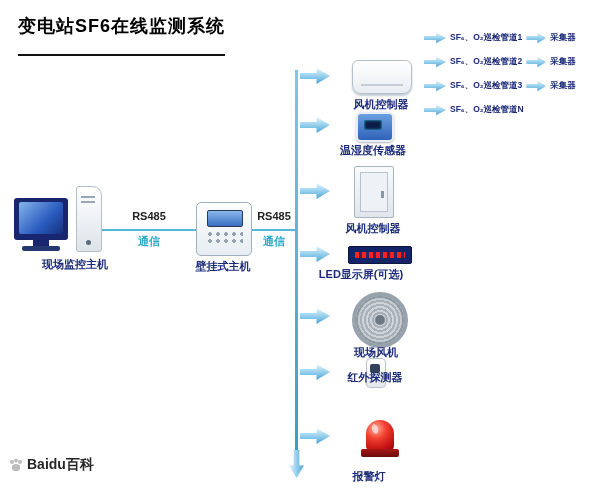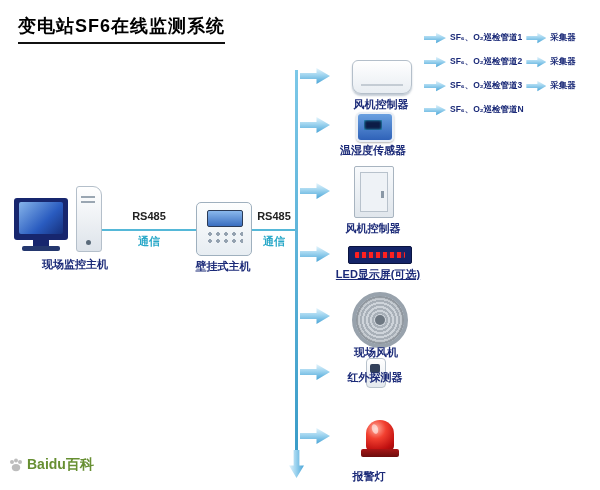--- a/index.html
+++ b/index.html
@@ -1,20 +1,20 @@
 <!DOCTYPE html>
 <html><head>
 <meta charset="utf-8">
 <style>
   html,body{margin:0;padding:0;background:#fff;}
   .canvas{position:relative;width:600px;height:490px;background:#ffffff;overflow:hidden;
           font-family:"Liberation Sans","DejaVu Sans",sans-serif;}
 
   .title{position:absolute;left:18px;top:14px;font-size:18px;font-weight:bold;color:#000;
-         border-bottom:2px solid #111;padding-bottom:4px;letter-spacing:1px;}
+         border-bottom:2px solid #111;padding-bottom:16px;letter-spacing:1px;}
 
   
   .lbl{position:absolute;color:#1b2a78;font-weight:bold;font-size:11px;text-align:center;line-height:1.15;}
   .link-proto{position:absolute;color:#222;font-size:11px;font-weight:bold;text-align:center;}
   .link-cap{position:absolute;color:#28a8c8;font-size:11px;font-weight:bold;text-align:center;}
 
   
   .hline{position:absolute;height:2px;background:#55b8d8;}
   .vline{position:absolute;width:3px;background:linear-gradient(180deg,#7cc8e8,#3a9cc8);}
 
@@ -85,21 +85,21 @@
        background:linear-gradient(180deg,#a81616,#6c0c0c);}
 
   
   .chan-row{position:absolute;left:424px;display:flex;align-items:center;gap:4px;white-space:nowrap;}
   .chan-arr{position:relative;width:22px;height:12px;flex:none;}
   .chan-arr2{position:relative;width:20px;height:12px;flex:none;}
   .chan-text{font-size:8.5px;color:#1b2a78;font-weight:bold;}
 
   
   .watermark{position:absolute;left:8px;top:456px;display:flex;align-items:center;gap:3px;
-       color:#4d7c0f;font-size:14px;font-weight:bold;opacity:.85;}
+       color:#000000;font-size:14px;font-weight:bold;opacity:.85;}
 </style>
 </head>
 <body>
 
 <div class="canvas">
 
   <div class="title">变电站SF6在线监测系统</div>
 
   <div class="monitor">
     <div class="screen"></div>
@@ -160,21 +160,21 @@
     <span class="chan-text">SF₆、O₂巡检管道N</span>
   </div>
 
   <div class="th"></div>
   <div class="lbl" style="left:326px;top:144px;width:94px;">温湿度传感器</div>
 
   <div class="fanctl"></div>
   <div class="lbl" style="left:330px;top:222px;width:86px;">风机控制器</div>
 
   <div class="led-box"></div>
-  <div class="lbl" style="left:320px;top:268px;width:116px;text-decoration:underline;">LED显示屏(可选)</div>
+  <div class="lbl" style="left:303px;top:268px;width:116px;">LED显示屏(可选)</div>
 
   <div class="fan"></div>
   <div class="lbl" style="left:334px;top:346px;width:84px;">现场风机</div>
 
   <div class="ir"></div>
   <div class="lbl" style="left:330px;top:372px;width:90px;font-family:Liberation Mono, monospace;">红外探测器</div>
 
   <div class="alarm-dome"></div>
   <div class="alarm-base"></div>
   <div class="lbl" style="left:333px;top:470px;width:72px;">报警灯</div>

